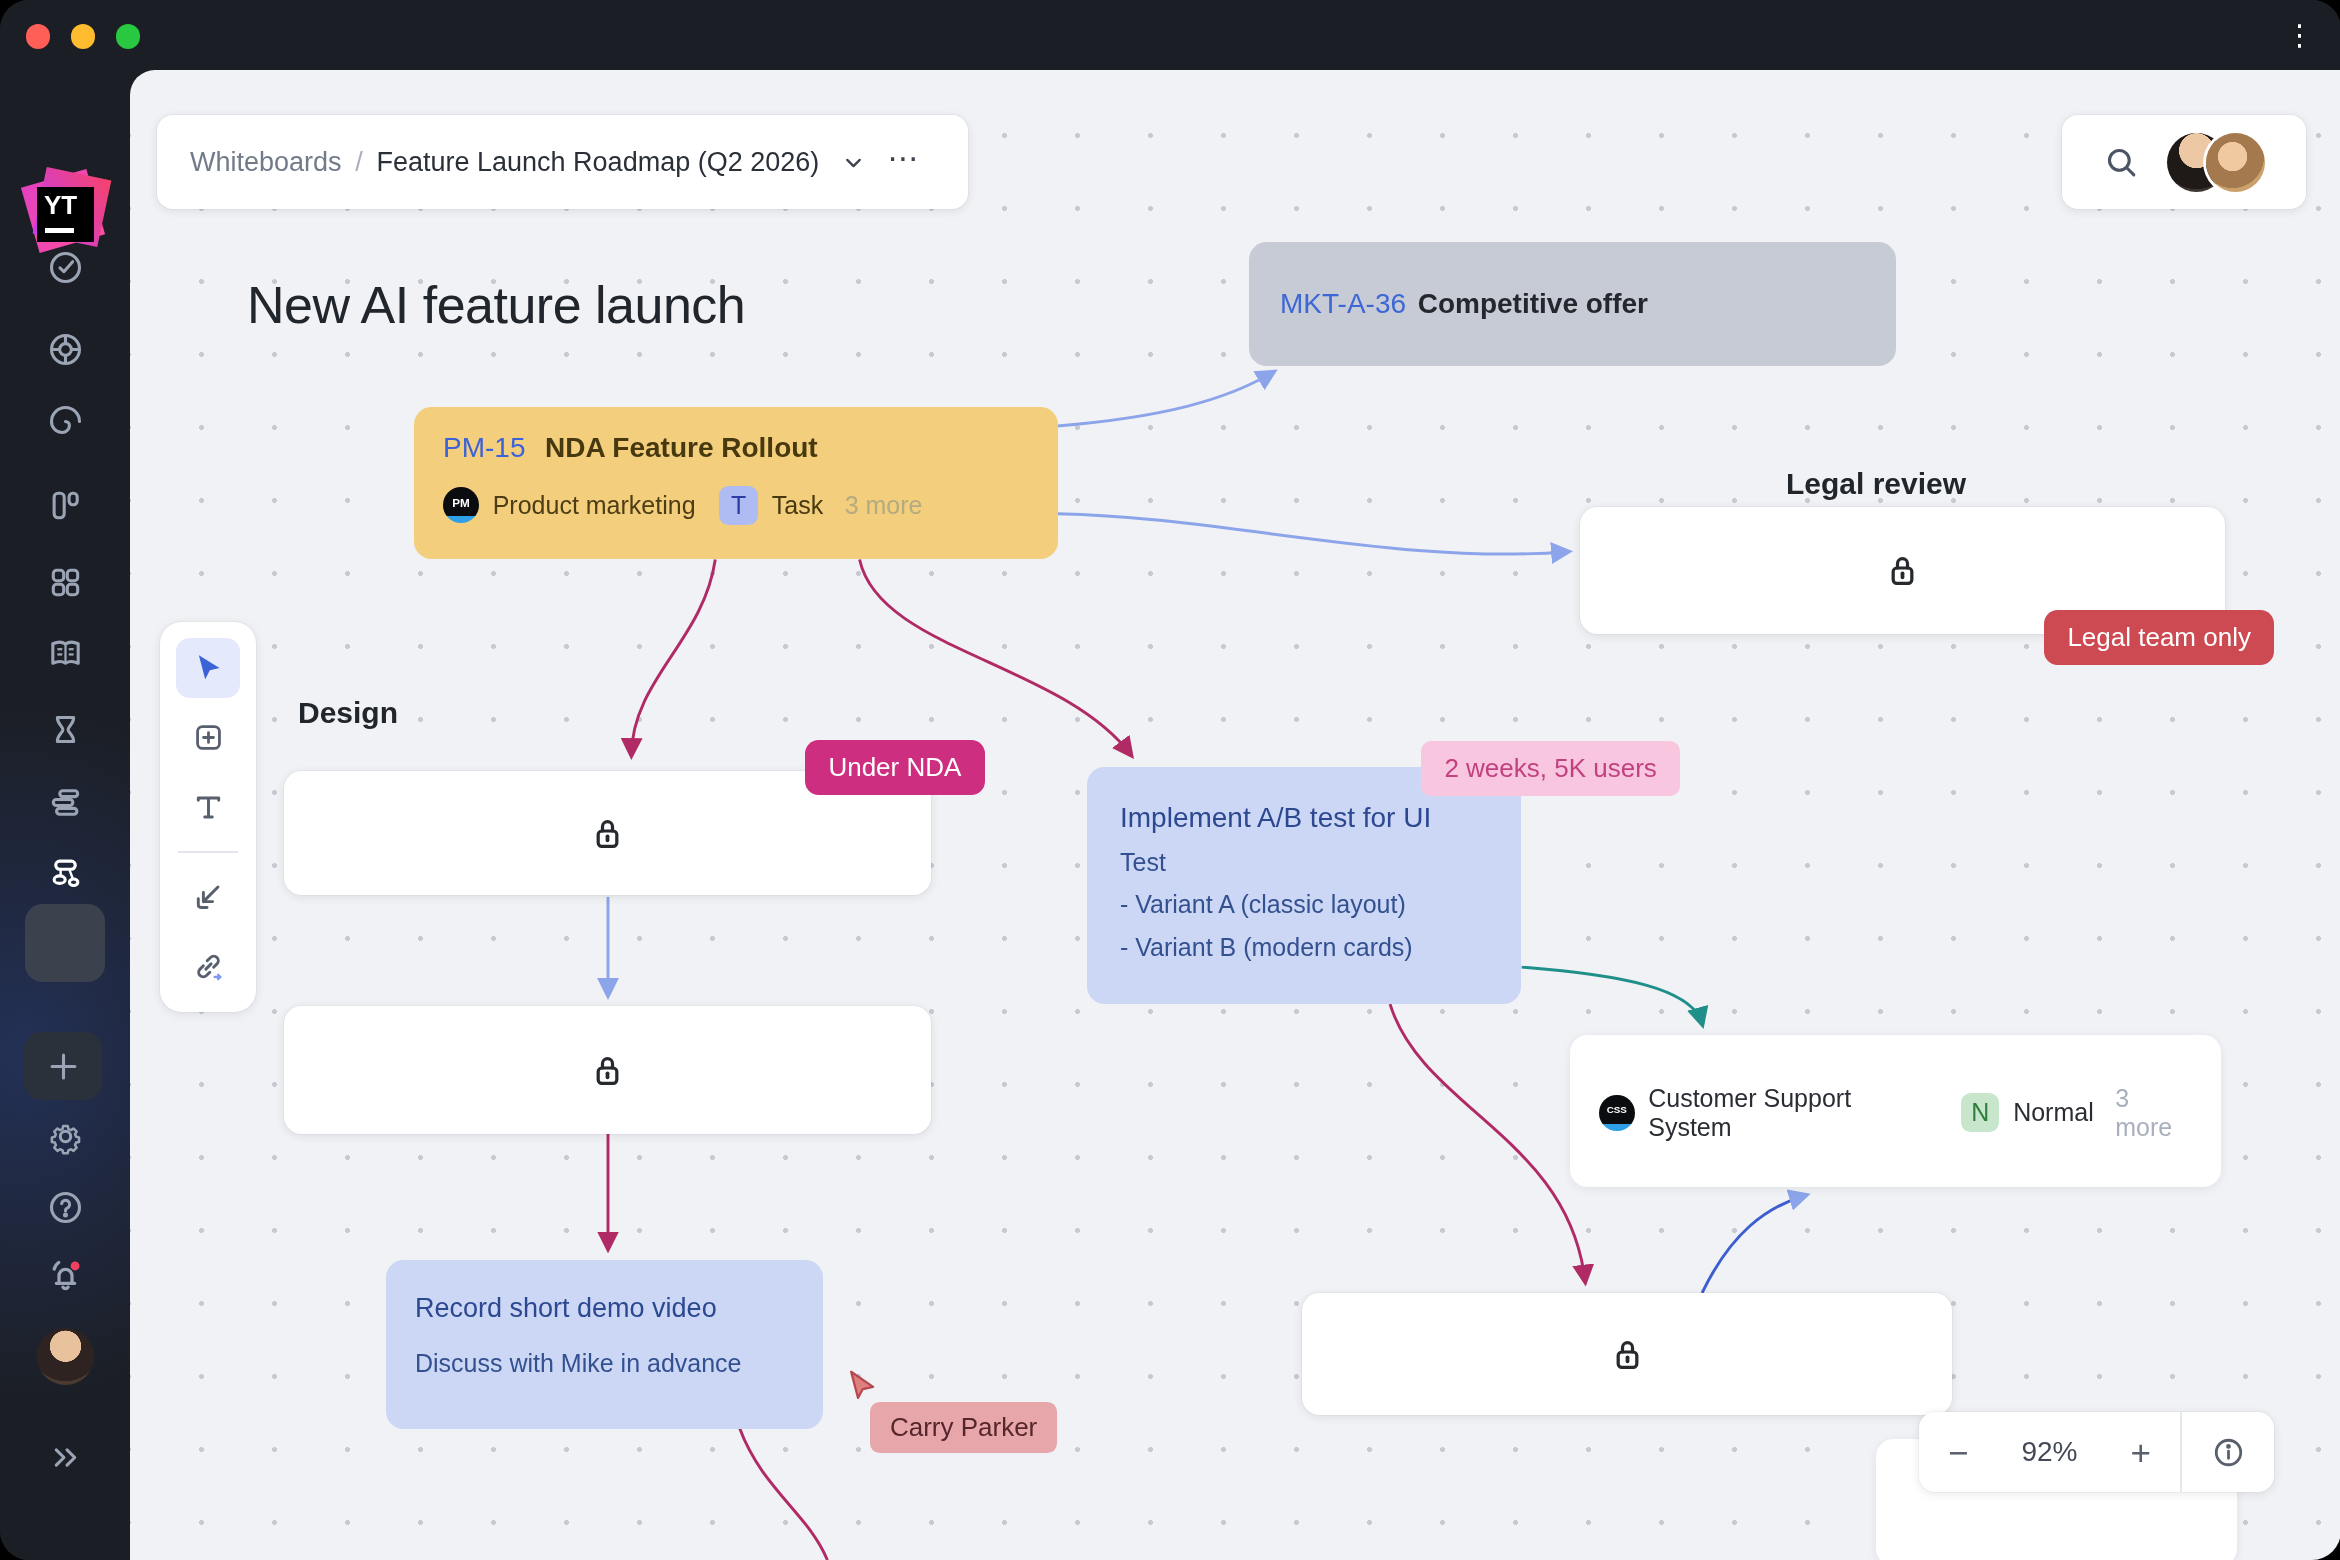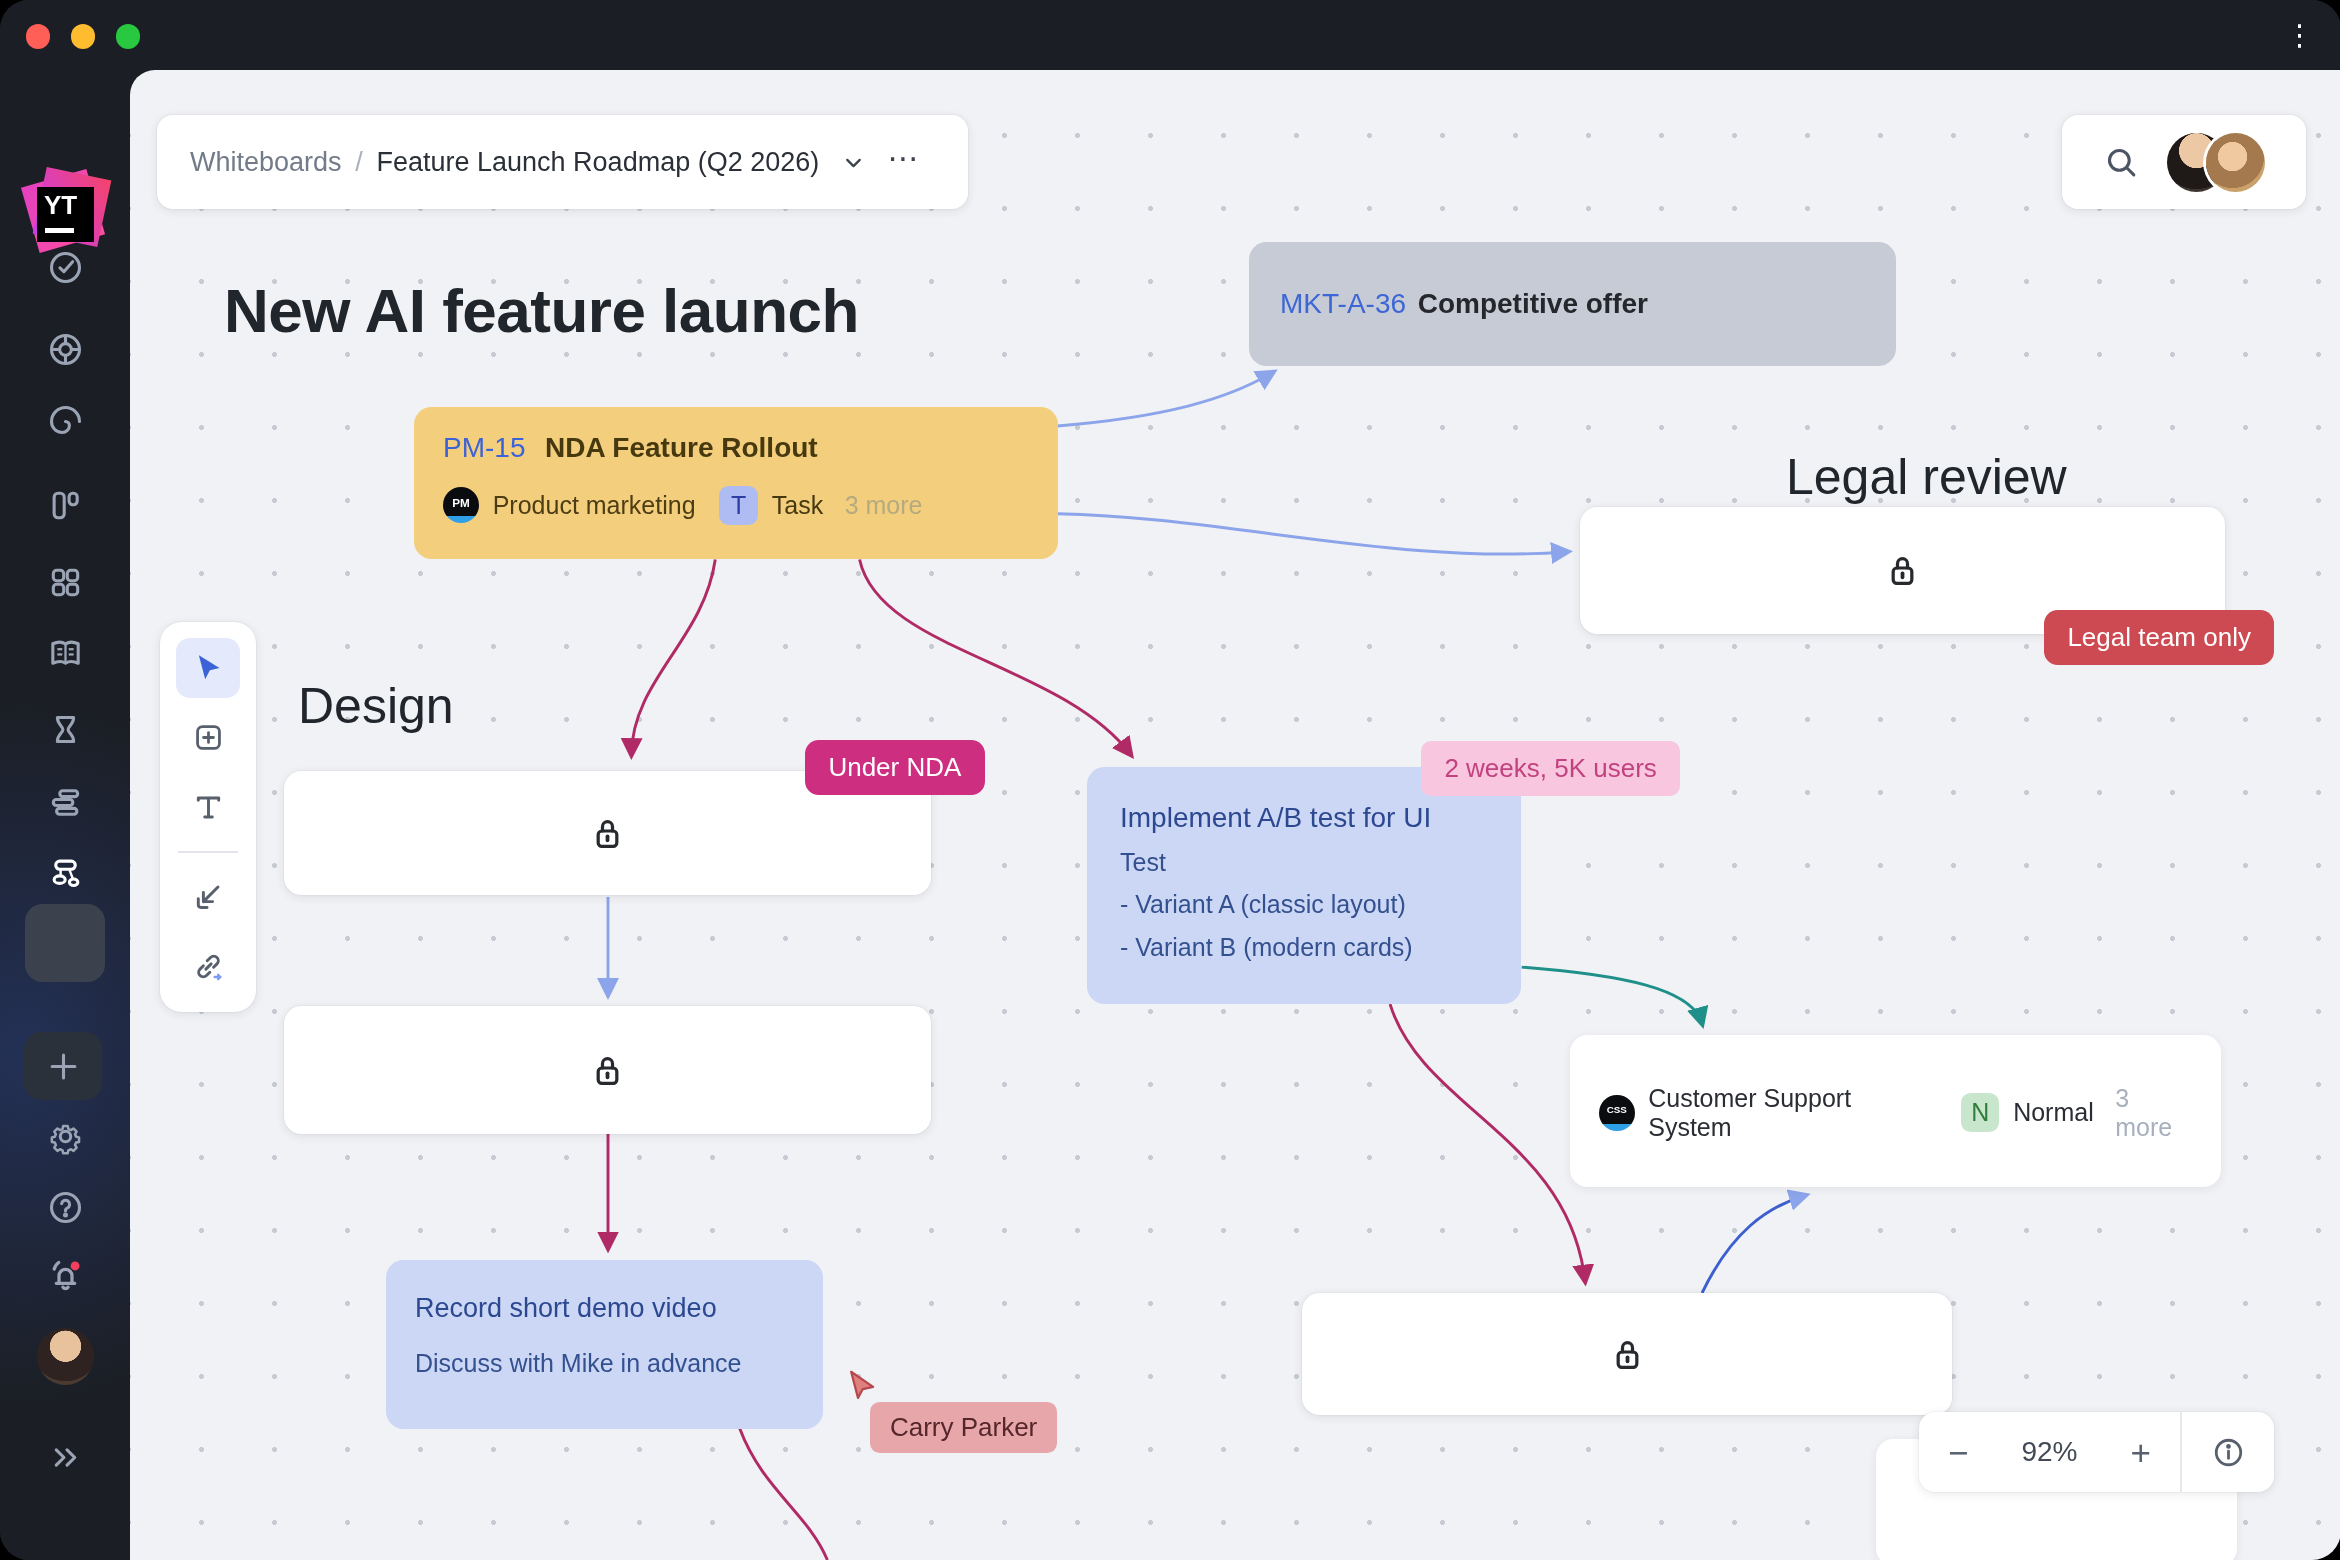--- a/index.html
+++ b/index.html
@@ -43,22 +43,22 @@
   .crumb-chevron, .crumb-more { color:#3c434e; margin-left:7.8px; display:flex; align-items:center; }
   .crumb-more { font-size:31px; letter-spacing:2px; margin-top:-7.8px; }
 
   
   .presence { position:absolute; left:1932px; top:45px; width:244px; height:94px; display:flex; align-items:center; justify-content:center; gap:21.5px; }
   .avatar-sm { width:59px; height:59px; border-radius:50%; box-shadow:0 0 0 2.9px #fff; }
   .av1 { background: radial-gradient(circle at 50% 30%, #ecc9a4 0 34%, #1f1a18 35% 75%, #3c3431 76%); margin-left:5.9px; }
   .av2 { background: radial-gradient(circle at 45% 40%, #f0c9a0 0 30%, #a5794e 31% 65%, #caa06b 66%); margin-left:-19.5px; }
 
   
-  .board-title { position:absolute; left:94px; top:205px; font-size:62px; font-weight:700; color:#21252c; letter-spacing:-0.5px; }
-  .section-heading { position:absolute; font-size:50px; font-weight:400; color:#21252c; }
+  .board-title { position:absolute; left:117px; top:205px; font-size:52px; font-weight:400; color:#21252c; letter-spacing:-0.5px; }
+  .section-heading { position:absolute; font-size:30px; font-weight:700; color:#21252c;margin-top:19px; }
   .heading-design { left:168px; top:607px; }
   .heading-legal { left:1656px; top:378px; }
 
   
   .card { position:absolute; border-radius:17.6px; }
   .card-mkt { left:1119px; top:172px; width:647px; height:124px; background:#c7cbd5; display:flex; align-items:center; padding:11px 31px; font-size:28px; }
   .card-key { color:#3d66d6; margin-right:11.7px; }
   .card-summary { color:#25272d; font-weight:700; }
   .card-pm { left:284px; top:337px; width:644px; height:152px; background:#f3ce7c; padding:25px 29px 0; font-size:28px; }
   .card-pm .card-key { color:#3b62d8; }

